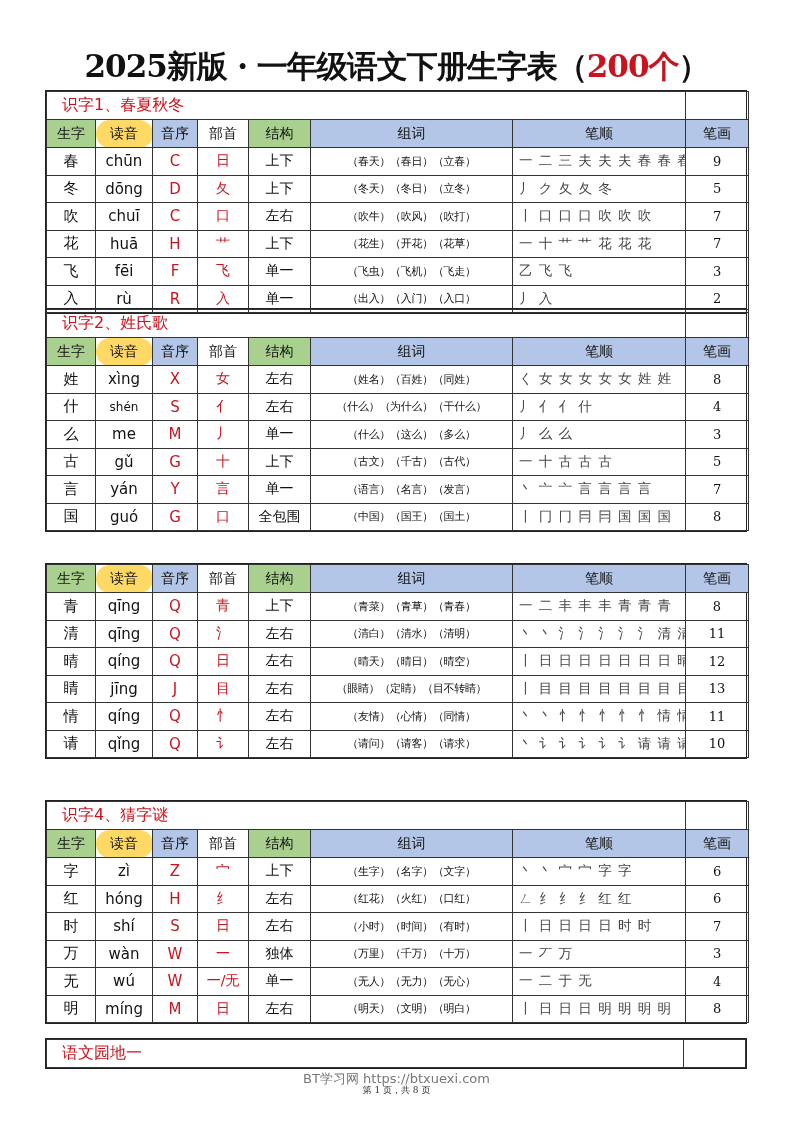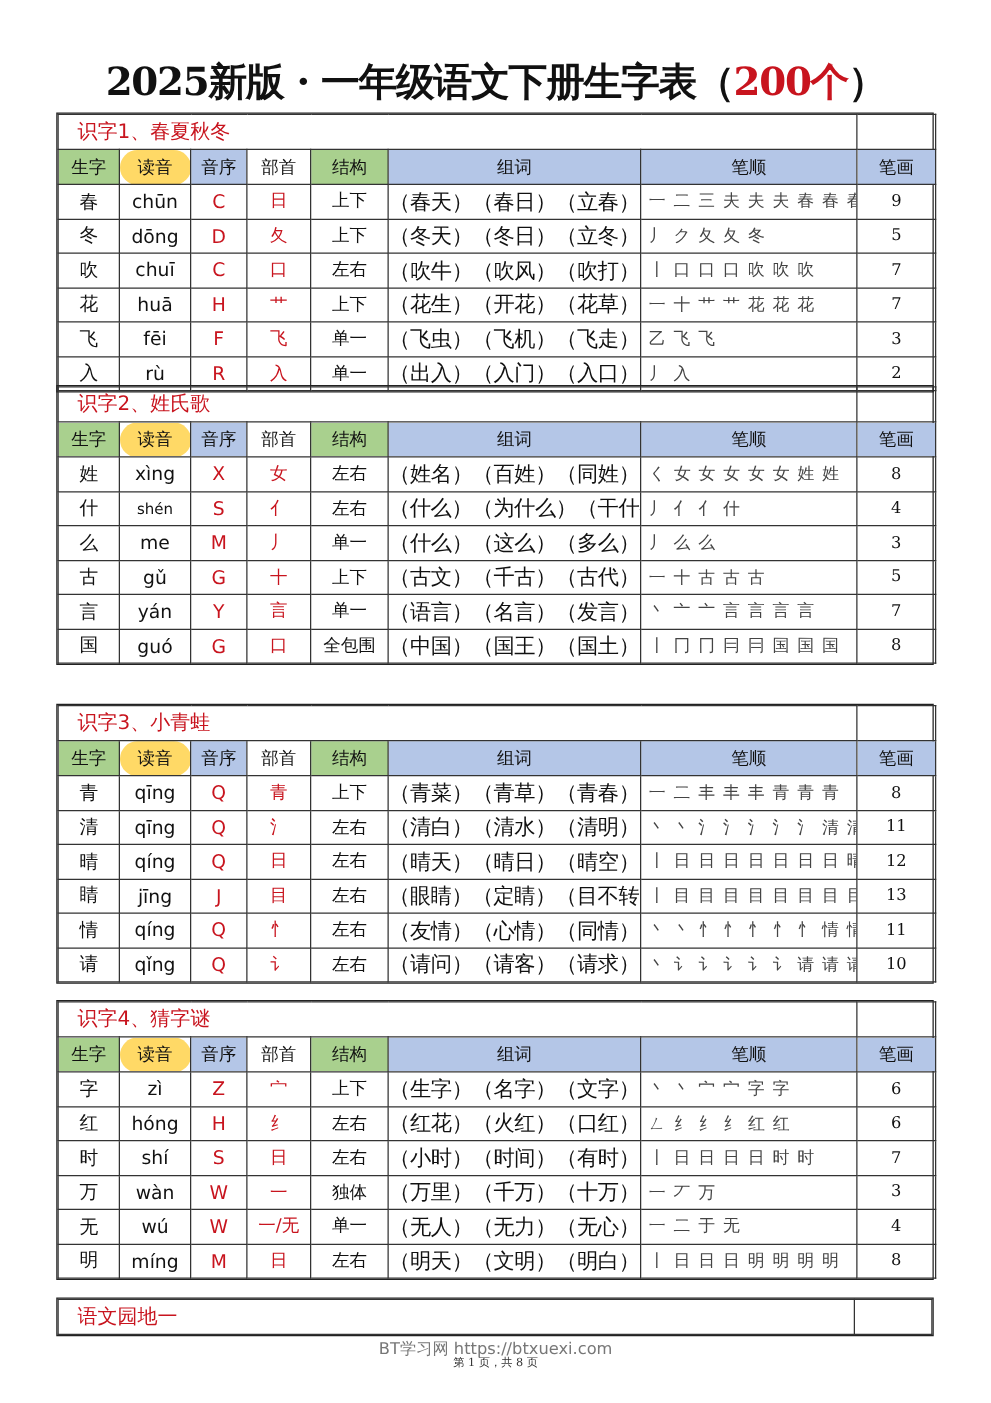--- a/index.html
+++ b/index.html
@@ -16,21 +16,21 @@
   th { font-size:14px; height:27px; }
   .sec-title td { height:27px; text-align:left; color:#c8141e; font-size:16px;
                   font-family:"DejaVu Sans", sans-serif; padding-left:15px; }
   .sec-title td.blank { padding:0; }
   .h-green { background:#a9d08e;margin-top:28px; }
   .h-yellow { background:#ffd966;border-radius:14px; }
   .h-blue { background:#b4c6e7; }
   .h-white { background:#ffffff; }
   .c-red { color:#c8141e; }
   .c-radical { color:#c8141e; }
-  .c-words { font-family:"DejaVu Serif", serif; font-size:17px; letter-spacing:-0.3px; }
+  .c-words { font-family:"DejaVu Serif", serif; font-size:11px; letter-spacing:-0.3px; }
   .c-order { text-align:left; padding-left:6px; font-family:"DejaVu Serif", serif;
              font-size:13.5px; color:#444; letter-spacing:1px; }
   .c-count { font-family:"DejaVu Serif", serif; font-size:13px; }
   .footer-site { position:absolute; top:1070px; left:0; width:793px; text-align:center;
                  font-family:"DejaVu Sans", sans-serif; font-size:13px; color:#777; }
   .footer-page { position:absolute; top:1084px; left:0; width:793px; text-align:center;
                  font-family:"DejaVu Serif", serif; font-size:9px; color:#333; }
 </style>
 </head>
 <body>
@@ -226,24 +226,20 @@
           <col style="width:49px">
           <col style="width:57px">
           <col style="width:45px">
           <col style="width:51px">
           <col style="width:62px">
           <col style="width:202px">
           <col style="width:173px">
           <col style="width:63px">
         </colgroup>
         <tbody>
-          <tr class="sec-title">
-            <td colspan="7">识字3、小青蛙</td>
-            <td class="blank"></td>
-          </tr>
           <tr>
             <th class="h-green">生字</th>
             <th class="h-yellow">读音</th>
             <th class="h-blue">音序</th>
             <th class="h-white">部首</th>
             <th class="h-green">结构</th>
             <th class="h-blue">组词</th>
             <th class="h-blue">笔顺</th>
             <th class="h-blue">笔画</th>
           </tr>

